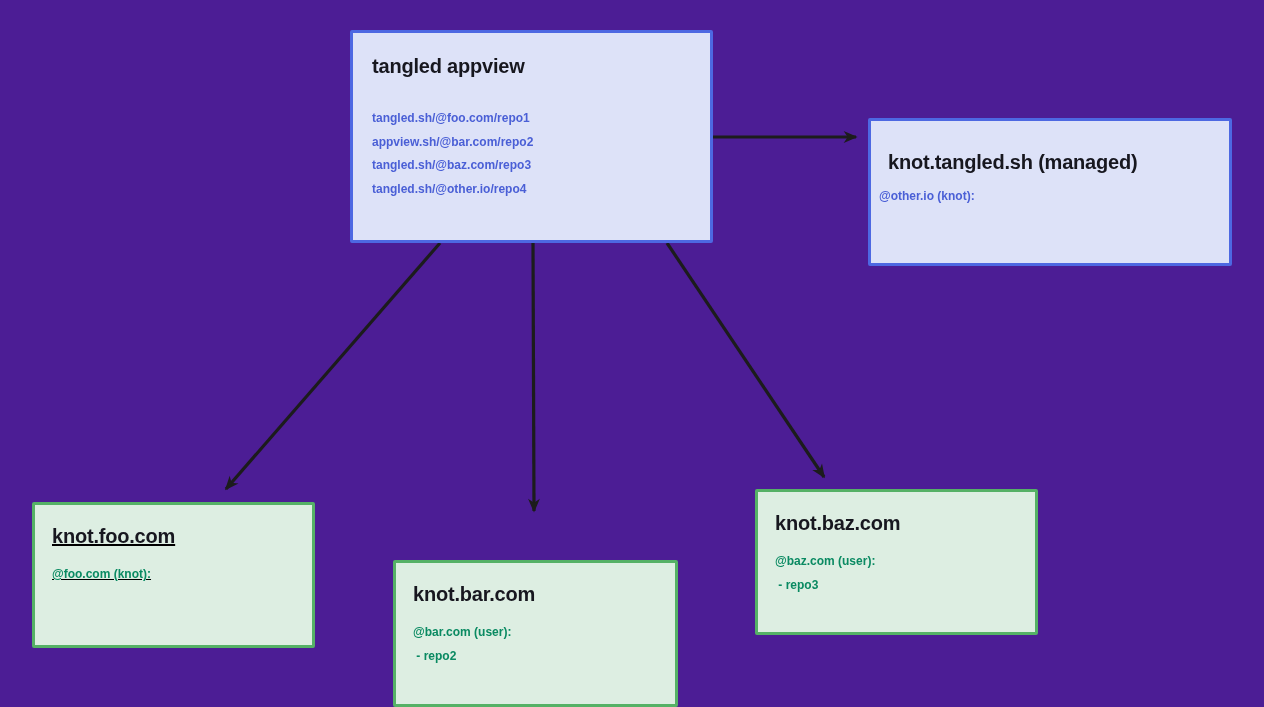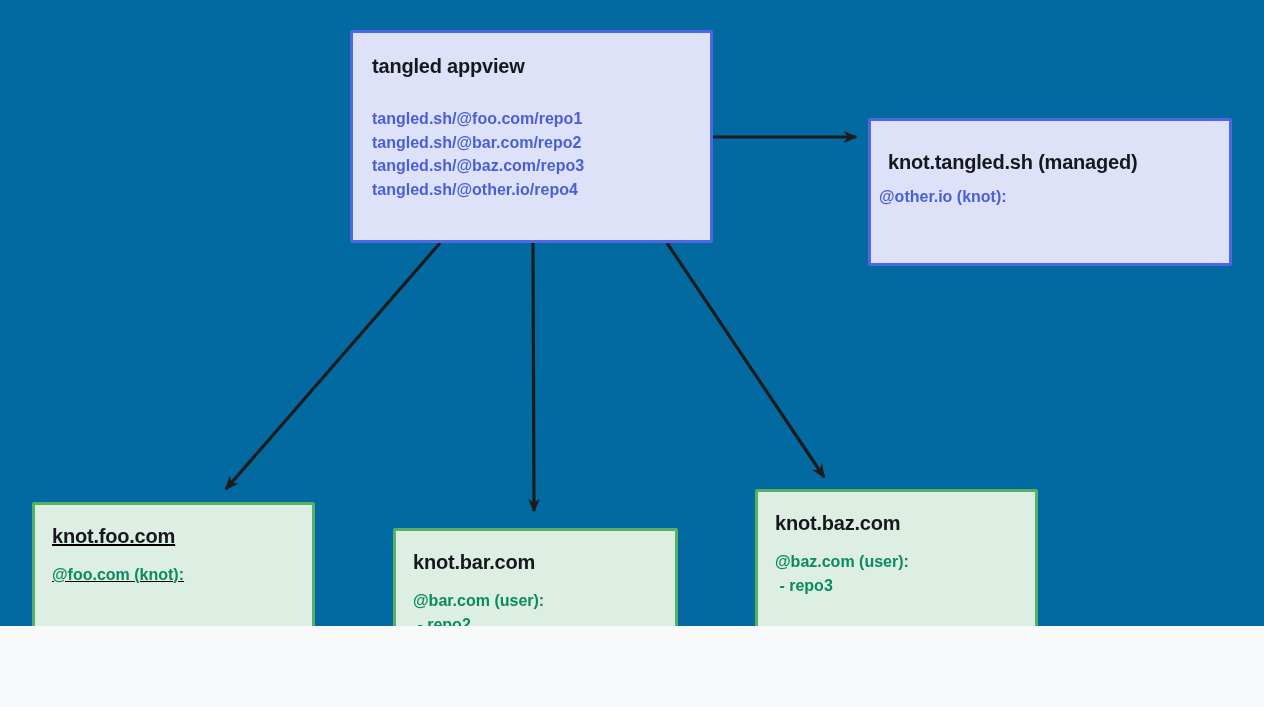--- a/index.html
+++ b/index.html
@@ -4,22 +4,22 @@
 <style>
   html, body {
     margin: 0;
     padding: 0;
     background: #f8f9fb;
     font-family: "Liberation Sans", sans-serif;
   }
   .canvas {
     position: relative;
     width: 1264px;
-    height: 626px;
-    background: #0369a1;
+    height: 707px;
+    background: #4c1d95;
     overflow: hidden;
   }
   .arrow-layer {
     position: absolute;
     left: 0; top: 0;
     width: 1264px; height: 707px;
     pointer-events: none;
   }
   .node {
     position: absolute;
@@ -37,35 +37,35 @@
   .node .title {
     display: block;
     font-size: 20px;
     line-height: 27px;
     font-weight: 700;
     color: #17171f;
     letter-spacing: -0.2px;
     margin: 0 0 13px 0;
   }
   .node .line {
-    font-size: 16px;
+    font-size: 12px;
     line-height: 23.5px;
     font-weight: 700;
     white-space: pre;
   }
   .node.blue .line { color: #4a5fd6; }
   .node.green .line { color: #0a8a62; }
 
   #node-appview       { left: 350px; top: 30px;  width: 363px; height: 213px; padding: 20px 14px 0 19px; }
   #node-appview .title { margin-bottom: 27px; }
   #node-knot-tangled  { left: 868px; top: 118px; width: 364px; height: 148px; padding: 28px 14px 0 17px; }
   #node-knot-tangled .title { margin-bottom: 9px; }
   #node-knot-tangled .line  { margin-left: -9px; }
   #node-knot-foo      { left: 32px;  top: 502px; width: 283px; height: 146px; padding: 18px 14px 0 17px; text-decoration: underline; }
-  #node-knot-bar      { left: 393px; top: 528px; width: 285px; height: 147px; padding: 18px 14px 0 17px; }
+  #node-knot-bar      { left: 393px; top: 560px; width: 285px; height: 147px; padding: 18px 14px 0 17px; }
   #node-knot-baz      { left: 755px; top: 489px; width: 283px; height: 146px; padding: 18px 14px 8px 17px; }
 </style>
 </head>
 <body>
 
 <div class="canvas">
 
   <svg class="arrow-layer" width="1264" height="707" viewBox="0 0 1264 707" xmlns="http://www.w3.org/2000/svg">
     <defs>
       <marker id="arrowhead" viewBox="0 0 14 12" markerWidth="15" markerHeight="13" refX="12" refY="6" orient="auto" markerUnits="userSpaceOnUse">
@@ -74,21 +74,21 @@
     </defs>
     <line x1="712" y1="137" x2="856" y2="137" stroke="#1c1c1c" stroke-width="3.2" marker-end="url(#arrowhead)"></line>
     <line x1="440" y1="243" x2="226" y2="489" stroke="#1c1c1c" stroke-width="3.2" marker-end="url(#arrowhead)"></line>
     <line x1="533" y1="243" x2="534" y2="511" stroke="#1c1c1c" stroke-width="3.2" marker-end="url(#arrowhead)"></line>
     <line x1="667" y1="243" x2="824" y2="477" stroke="#1c1c1c" stroke-width="3.2" marker-end="url(#arrowhead)"></line>
   </svg>
 
   <div class="node blue" id="node-appview">
     <span class="title">tangled appview</span>
     <div class="line">tangled.sh/@foo.com/repo1</div>
-    <div class="line">tangled.sh/@bar.com/repo2</div>
+    <div class="line">appview.sh/@bar.com/repo2</div>
     <div class="line">tangled.sh/@baz.com/repo3</div>
     <div class="line">tangled.sh/@other.io/repo4</div>
   </div>
 
   <div class="node blue" id="node-knot-tangled">
     <span class="title">knot.tangled.sh (managed)</span>
     <div class="line">@other.io (knot):</div>
   </div>
 
   <div class="node green" id="node-knot-foo">

